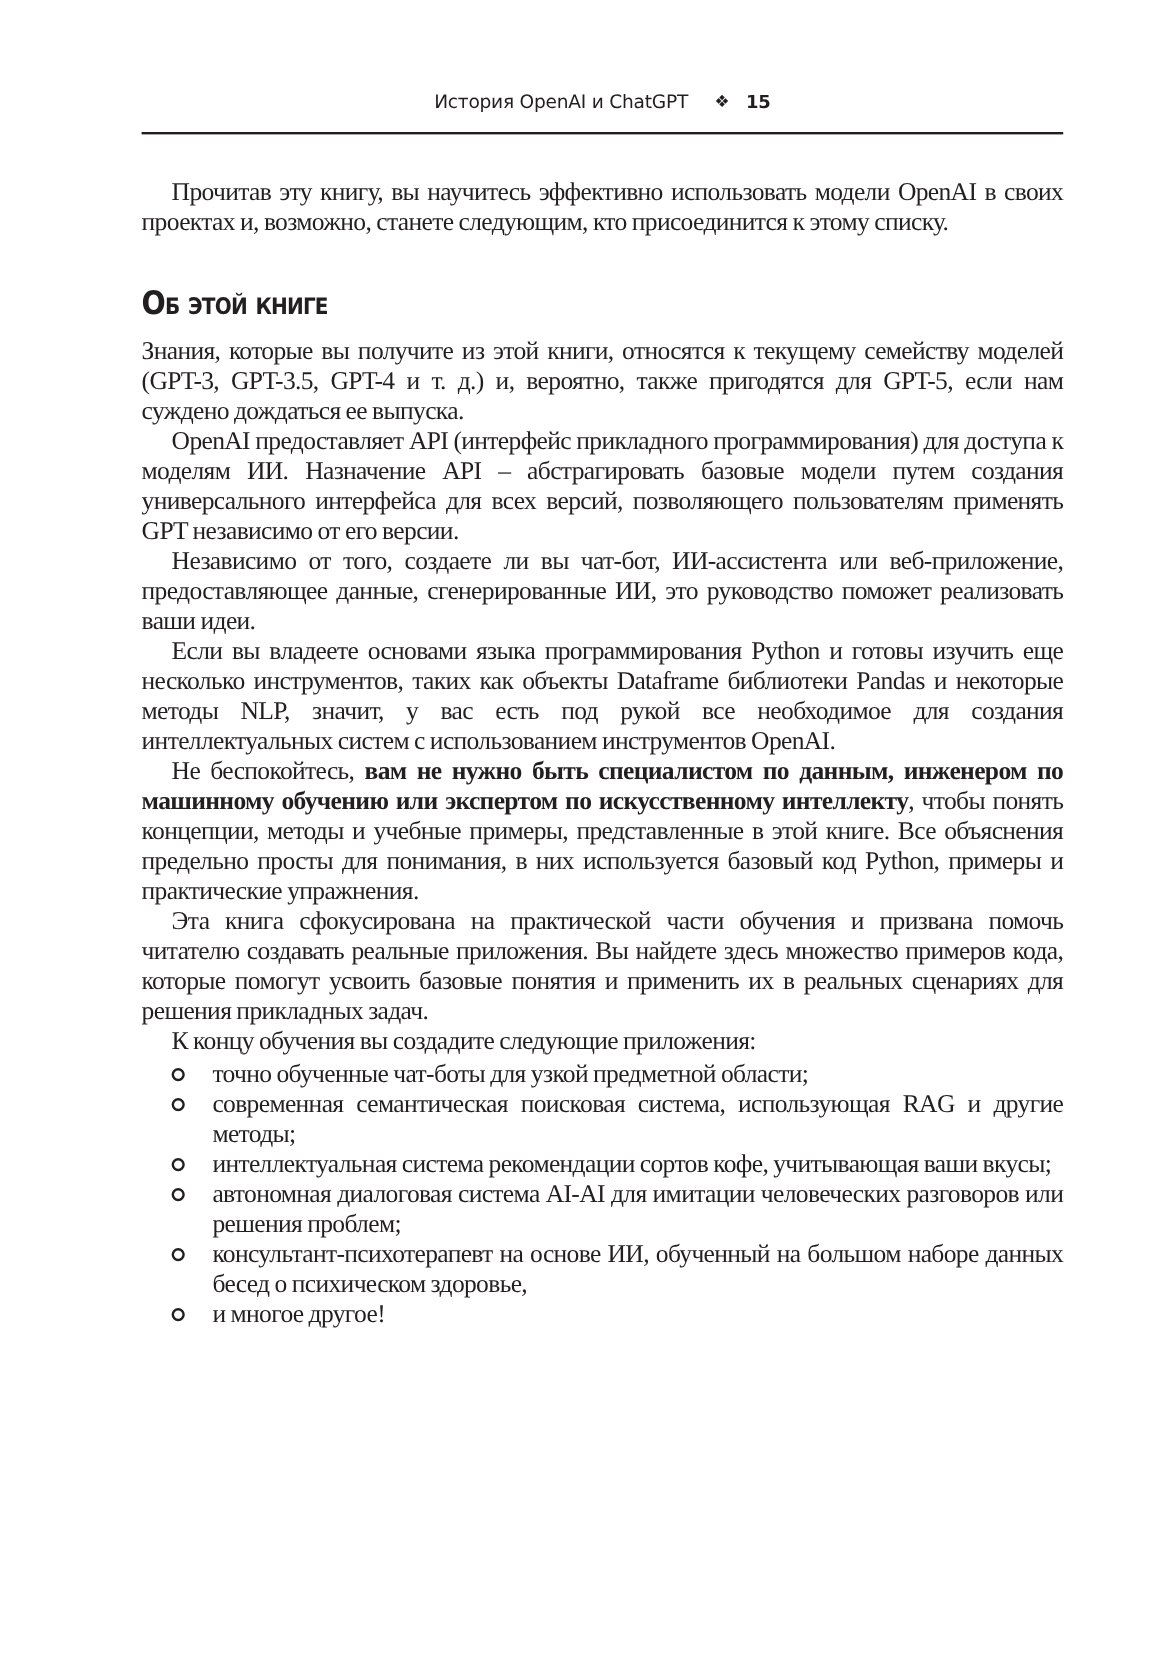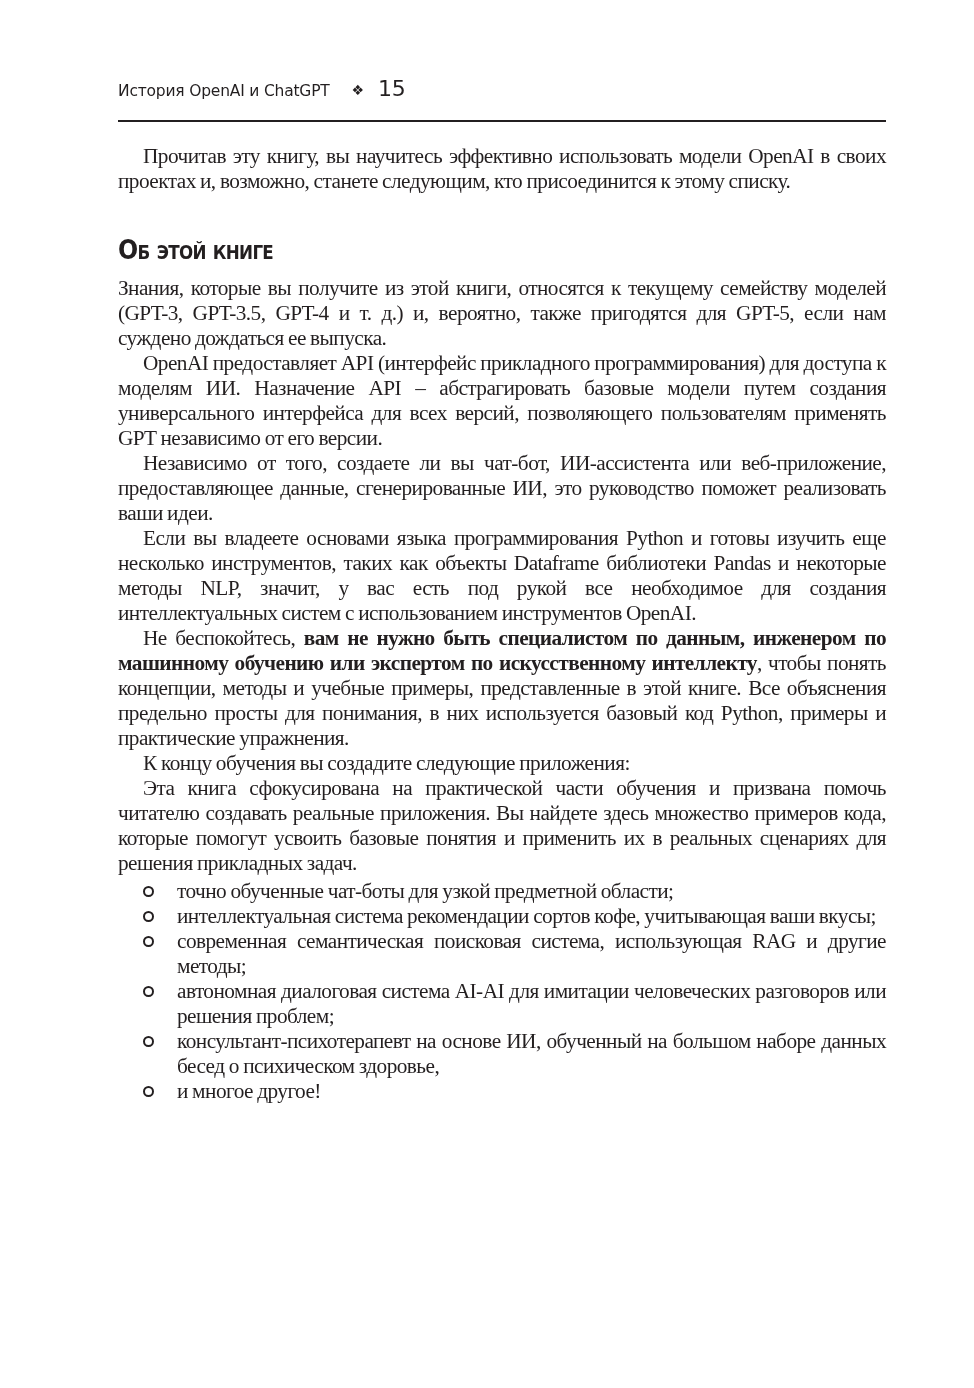--- a/index.html
+++ b/index.html
@@ -15,54 +15,54 @@
       color: #231f20;
     }
     .page {
       position: absolute;
       left: 118px;
       top: 76px;
       width: 768px;
     }
     .running-head {
       display: flex;
-      justify-content: flex-start;
+      justify-content: center;
       align-items: baseline;
       font-family: "DejaVu Sans", sans-serif;
       font-size: 15.5px;
       height: 26px;
       border-bottom: 2px solid #231f20;
-      padding-bottom: 18px;
+      padding-bottom: 8px;
       letter-spacing: -0.2px;
     }
     .running-head .head-title { color: #231f20; }
     .running-head .ornament {
       margin: 0 14px 0 22px;
       font-size: 14px;
       position: relative;
       top: -1px;
     }
     .running-head .page-number {
-      font-weight: normal;
-      font-size: 22px;
+      font-weight: bold;
+      font-size: 15px;
     }
     .body-text {
       font-family: "Liberation Serif", serif;
       font-size: 21.3px;
       line-height: 25px;
       text-align: justify;
       letter-spacing: -0.55px;
       word-spacing: -0.5px;
     }
     p {
       margin: 0;
       text-indent: 25px;
     }
     p.no-indent { text-indent: 0; }
-    .first-para { margin-top: 22px; }
+    .first-para { margin-top: 36px; }
     h2.section-heading {
       font-family: "DejaVu Sans", sans-serif;
       font-weight: bold;
       font-size: 27px;
       letter-spacing: -0.8px;
       margin: 40px 0 10px 0;
       line-height: 32px;
       font-variant: small-caps;
       transform: scaleX(0.88);
       transform-origin: left center;
@@ -106,26 +106,26 @@
 
     <h2 class="section-heading">Об этой книге</h2>
 
     <p class="no-indent">Знания, которые вы получите из этой книги, относятся к текущему семейству моделей (GPT-3, GPT-3.5, GPT-4 и т. д.) и, вероятно, также пригодятся для GPT-5, если нам суждено дождаться ее выпуска.</p>
     <p>OpenAI предоставляет API (интерфейс прикладного программирования) для доступа к моделям ИИ. Назначение API – абстрагировать базовые модели путем создания универсального интерфейса для всех версий, позволяющего пользователям применять GPT независимо от его версии.</p>
     <p>Независимо от того, создаете ли вы чат-бот, ИИ-ассистента или веб-приложение, предоставляющее данные, сгенерированные ИИ, это руководство поможет реализовать ваши идеи.</p>
     <p>Если вы владеете основами языка программирования Python и готовы изучить еще несколько инструментов, таких как объекты Dataframe библиотеки Pandas и некоторые методы NLP, значит, у вас есть под рукой все необходимое для создания интеллектуальных систем с использованием инструментов OpenAI.</p>
 
     <p><span>Не беспокойтесь, </span><b>вам не нужно быть специалистом по данным, инженером по машинному обучению или экспертом по искусственному интеллекту</b><span>, чтобы понять концепции, методы и учебные примеры, представленные в этой книге. Все объяснения предельно просты для понимания, в них используется базовый код Python, примеры и практические упражнения.</span></p>
 
+    <p>Эта книга сфокусирована на практической части обучения и призвана помочь читателю создавать реальные приложения. Вы найдете здесь множество примеров кода, которые помогут усвоить базовые понятия и применить их в реальных сценариях для решения прикладных задач.</p>
     <p>К концу обучения вы создадите следующие приложения:</p>
-    <p>Эта книга сфокусирована на практической части обучения и призвана помочь читателю создавать реальные приложения. Вы найдете здесь множество примеров кода, которые помогут усвоить базовые понятия и применить их в реальных сценариях для решения прикладных задач.</p>
 
     <ul class="apps-list">
       <li><span class="bullet"></span><span>точно обученные чат-боты для узкой предметной области;</span></li>
+      <li><span class="bullet"></span><span>современная семантическая поисковая система, использующая RAG и другие методы;</span></li>
       <li><span class="bullet"></span><span>интеллектуальная система рекомендации сортов кофе, учитывающая ваши вкусы;</span></li>
-      <li><span class="bullet"></span><span>современная семантическая поисковая система, использующая RAG и другие методы;</span></li>
       <li><span class="bullet"></span><span>автономная диалоговая система AI-AI для имитации человеческих разговоров или решения проблем;</span></li>
       <li><span class="bullet"></span><span>консультант-психотерапевт на основе ИИ, обученный на большом наборе данных бесед о психическом здоровье,</span></li>
       <li><span class="bullet"></span><span>и многое другое!</span></li>
     </ul>
 
   </div>
 </div>
 
 </body></html>

